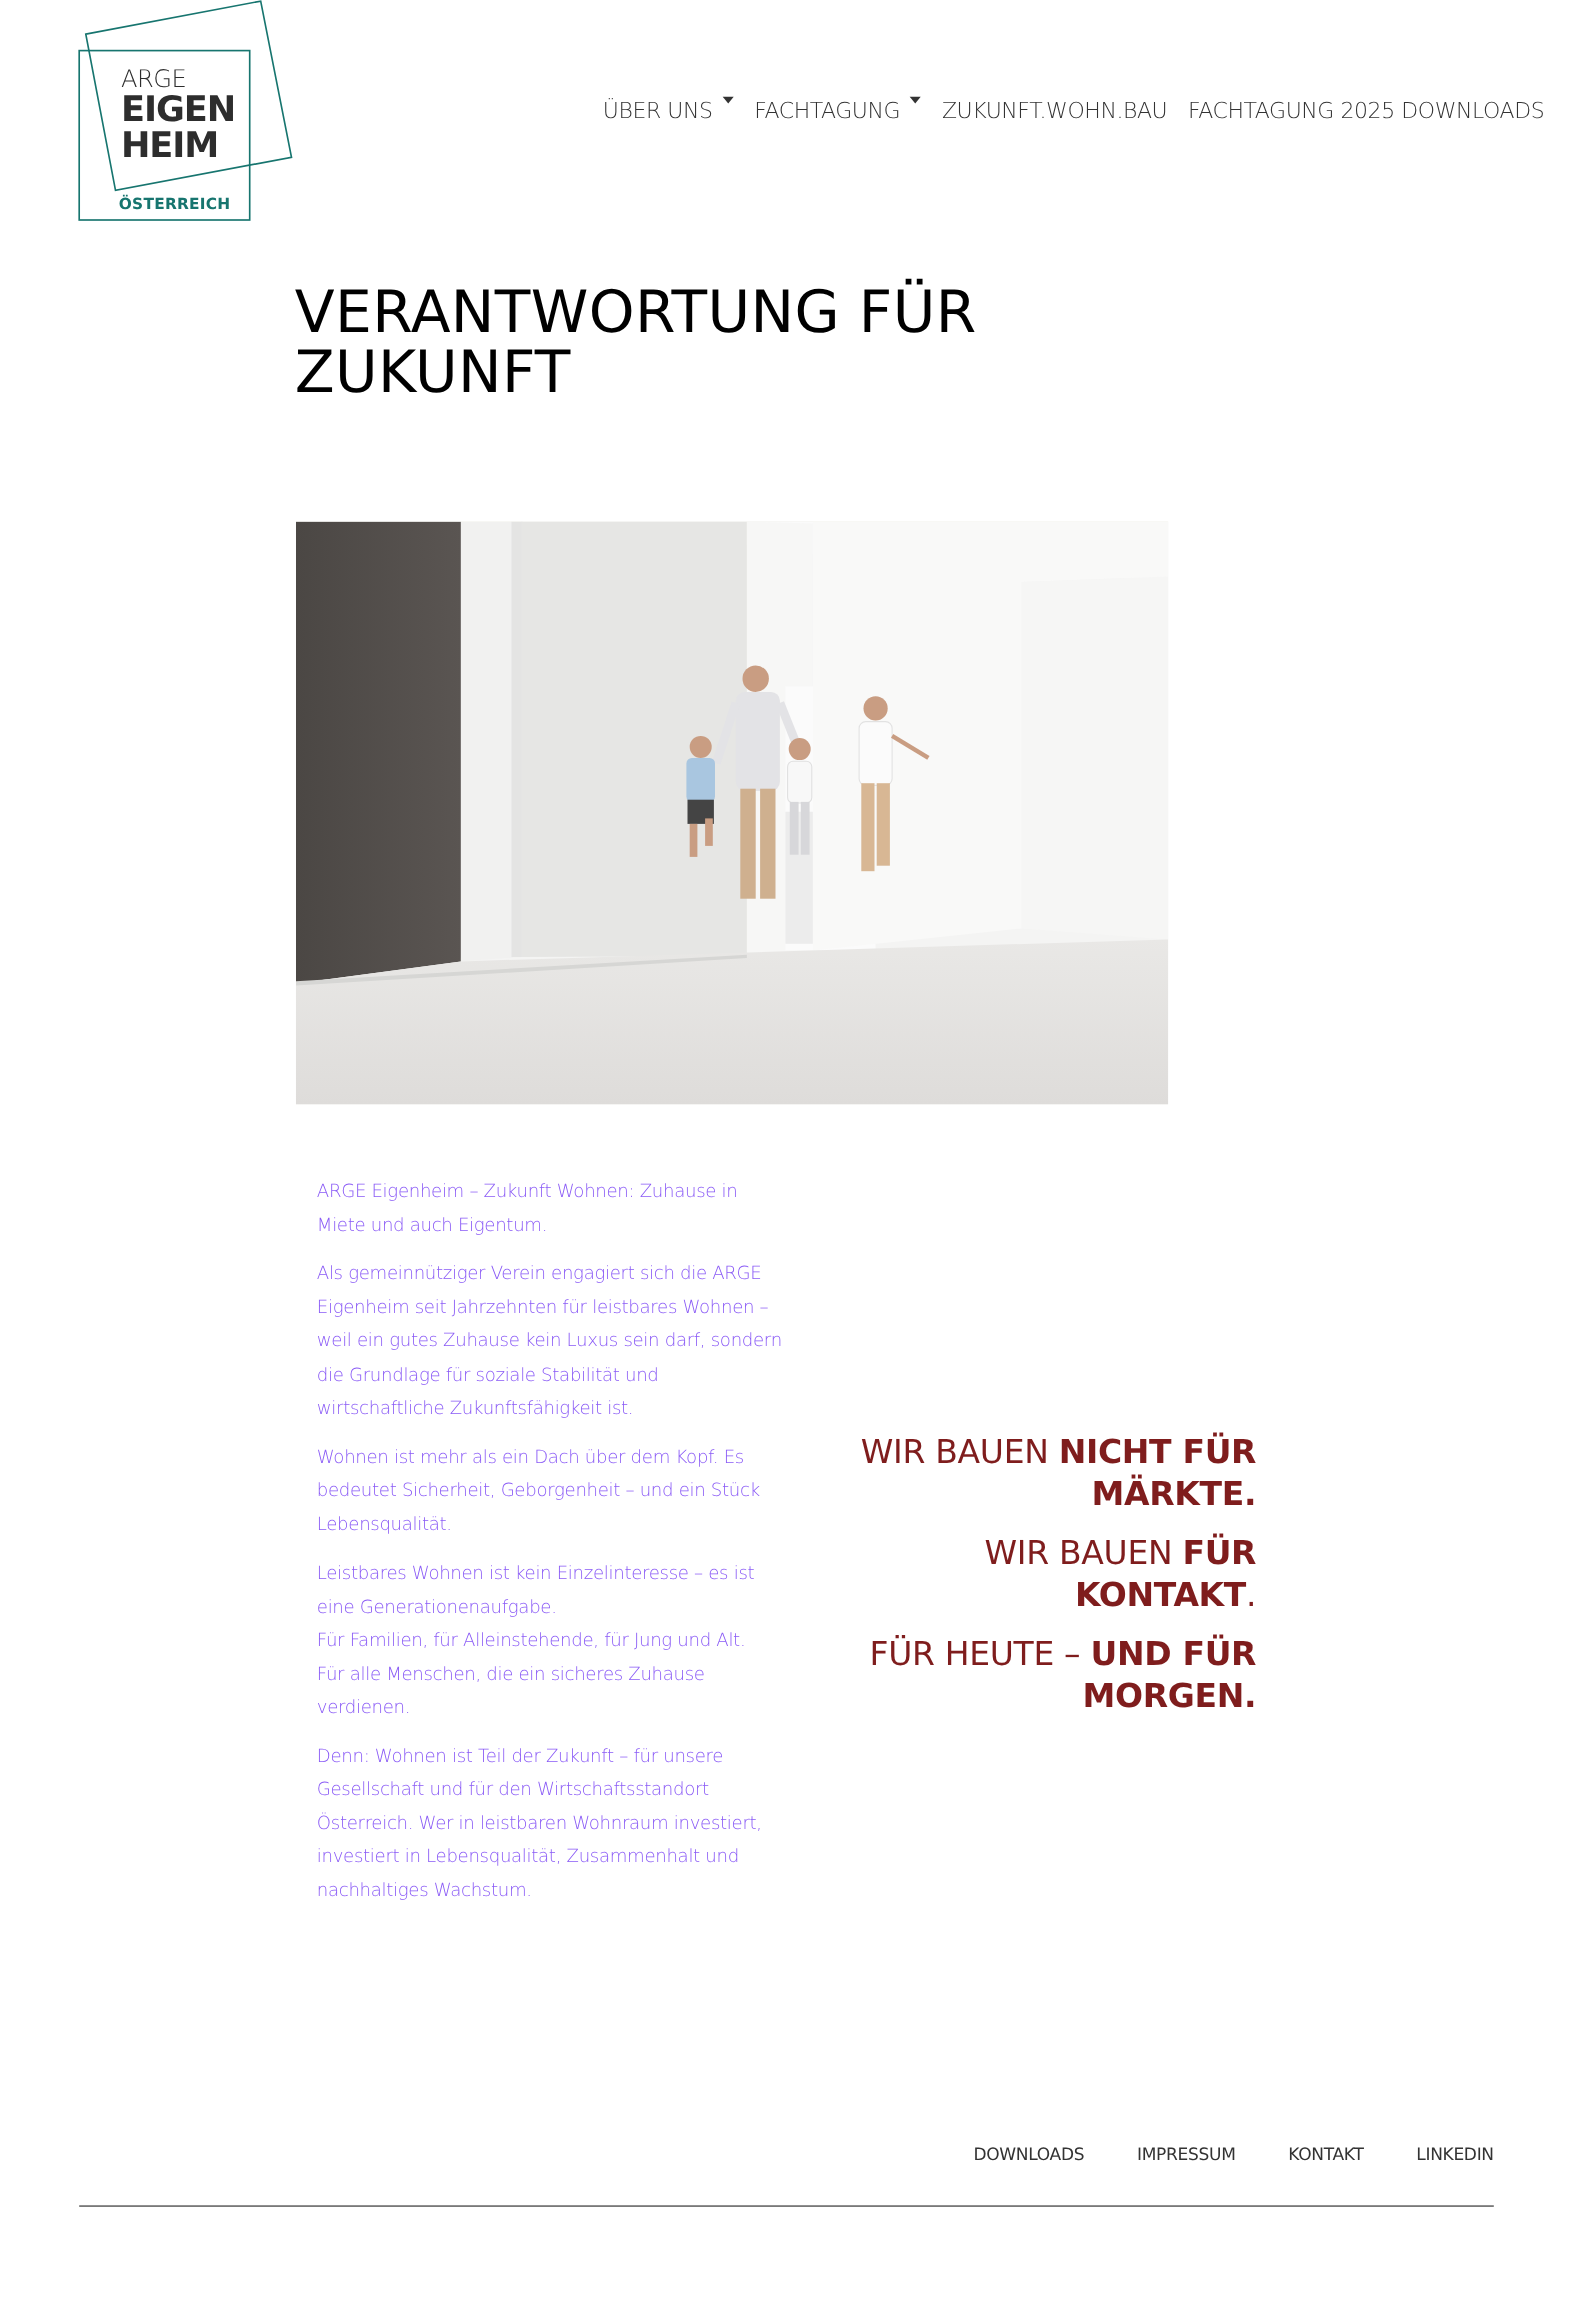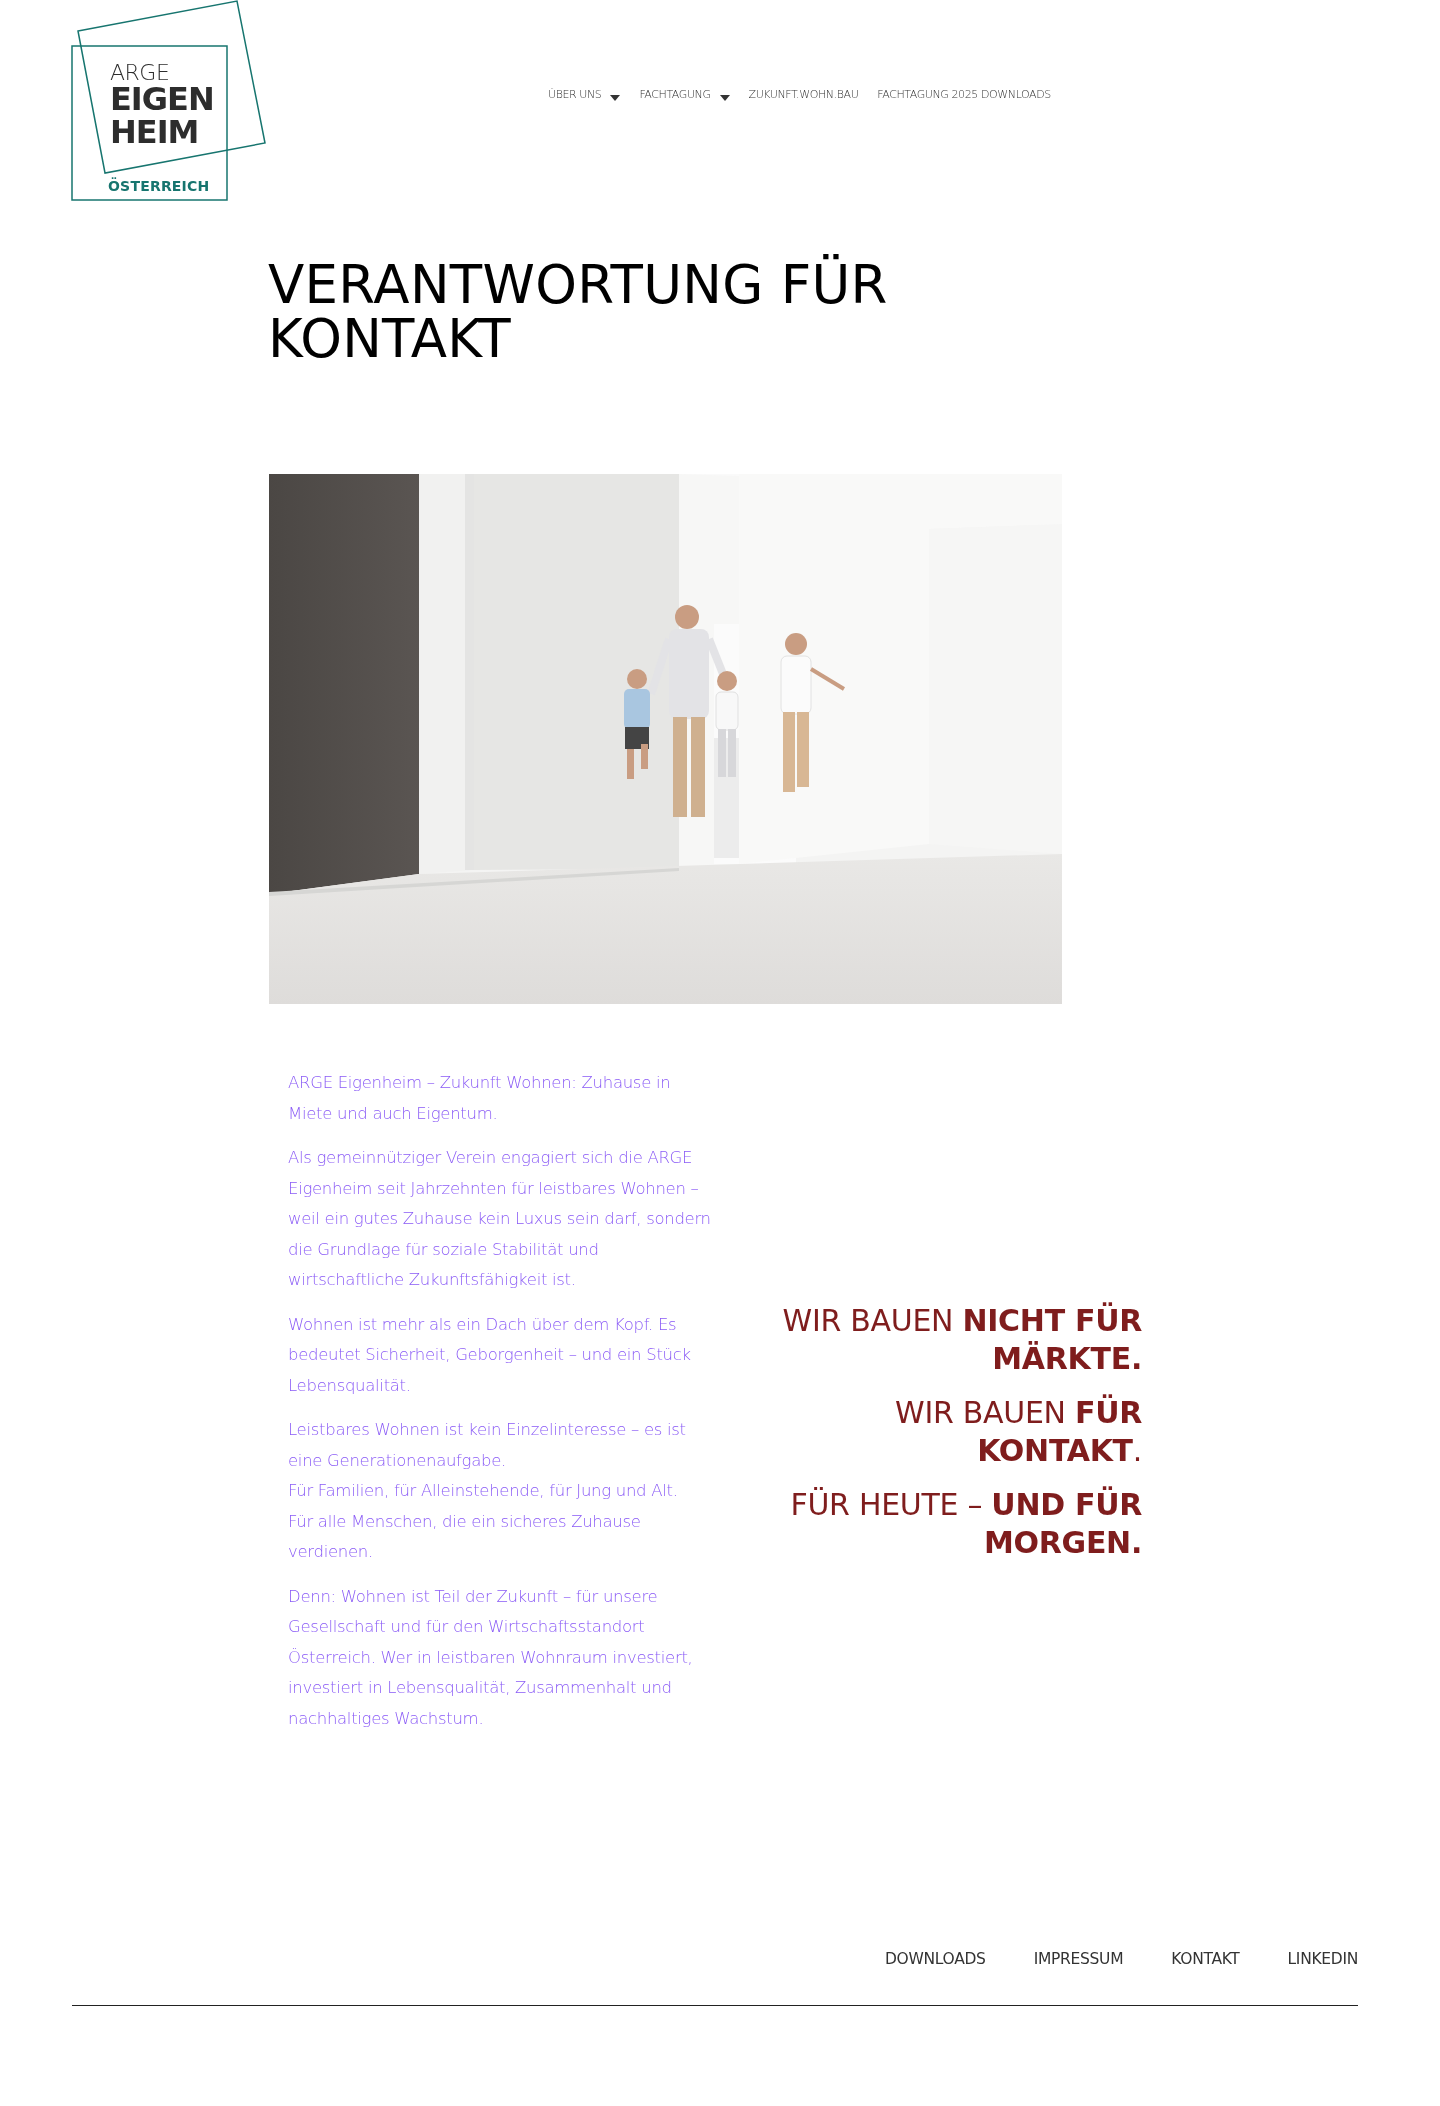--- a/index.html
+++ b/index.html
@@ -9,21 +9,21 @@
   
   .logo { position: absolute; left: 60px; top: 0; width: 220px; height: 210px; display: block; }
   .logo svg { position: absolute; left: 0; top: 0; }
   .logo-text { position: absolute; left: 50px; color: #2d2d2d; font-family: "DejaVu Sans", sans-serif; }
   .logo-arge { top: 60px; font-size: 22px; font-weight: 300; letter-spacing: -0.5px; }
   .logo-eigen { top: 83px; font-size: 32px; font-weight: bold; letter-spacing: -1px; line-height: 32px; }
   .logo-heim { top: 116px; font-size: 32px; font-weight: bold; letter-spacing: -1px; line-height: 32px; }
   .logo-country { position: absolute; left: 48px; top: 178px; font-size: 14px; font-weight: bold; color: #17756f; letter-spacing: 0.2px; }
 
   .nav { position: absolute; top: 88px; left: 548px; display: flex; align-items: center; gap: 0; }
-  .nav-item { display: flex; align-items: flex-end; font-family: "DejaVu Sans", sans-serif; font-size: 11px; font-weight: 300; color: #333333; letter-spacing: -0.4px; margin-right: 19px; cursor: pointer; white-space: nowrap; }
+  .nav-item { display: flex; align-items: flex-start; font-family: "DejaVu Sans", sans-serif; font-size: 20px; font-weight: 300; color: #333333; letter-spacing: -0.4px; margin-right: 19px; cursor: pointer; white-space: nowrap; }
   .nav-item:last-child { margin-right: 13px; }
   .caret { display: inline-block; margin-left: 9px; width: 0; height: 0; border-left: 5px solid transparent; border-right: 5px solid transparent; border-top: 6px solid #333; }
 
   
   .title { position: absolute; left: 268px; top: 258px; font-family: "DejaVu Sans", sans-serif; color: #000; }
   .title-light { display: block; font-size: 53px; font-weight: 200; line-height: 56px; letter-spacing: 0.5px; -webkit-text-stroke: 0; font-stretch: condensed; }
   .title-regular { display: block; font-size: 53px; font-weight: normal; line-height: 54px; letter-spacing: 0.3px; width: 720px; }
   .title-light { color: #111; font-weight: 100; }
 
   
@@ -70,21 +70,21 @@
   </div>
   <div class="nav-item">
     <span>ZUKUNFT.WOHN.BAU</span>
   </div>
   <div class="nav-item">
     <span>FACHTAGUNG 2025 DOWNLOADS</span>
   </div>
 </nav>
 
 <h1 class="title">
-  <span class="title-regular">VERANTWORTUNG FÜR KONTAKT</span>
+  <span class="title-regular">VERANTWORTUNG FÜR ZUKUNFT</span>
 </h1>
 
 <div class="hero" title="Family with two children running hand in hand through a bright empty apartment">
   <svg width="793" height="530" viewBox="0 0 793 530">
     <defs>
       <linearGradient id="floor" x1="0" y1="0" x2="0" y2="1">
         <stop offset="0" stop-color="#e9e8e6"></stop>
         <stop offset="1" stop-color="#dedcda"></stop>
       </linearGradient>
       <linearGradient id="dark" x1="0" y1="0" x2="1" y2="0">

